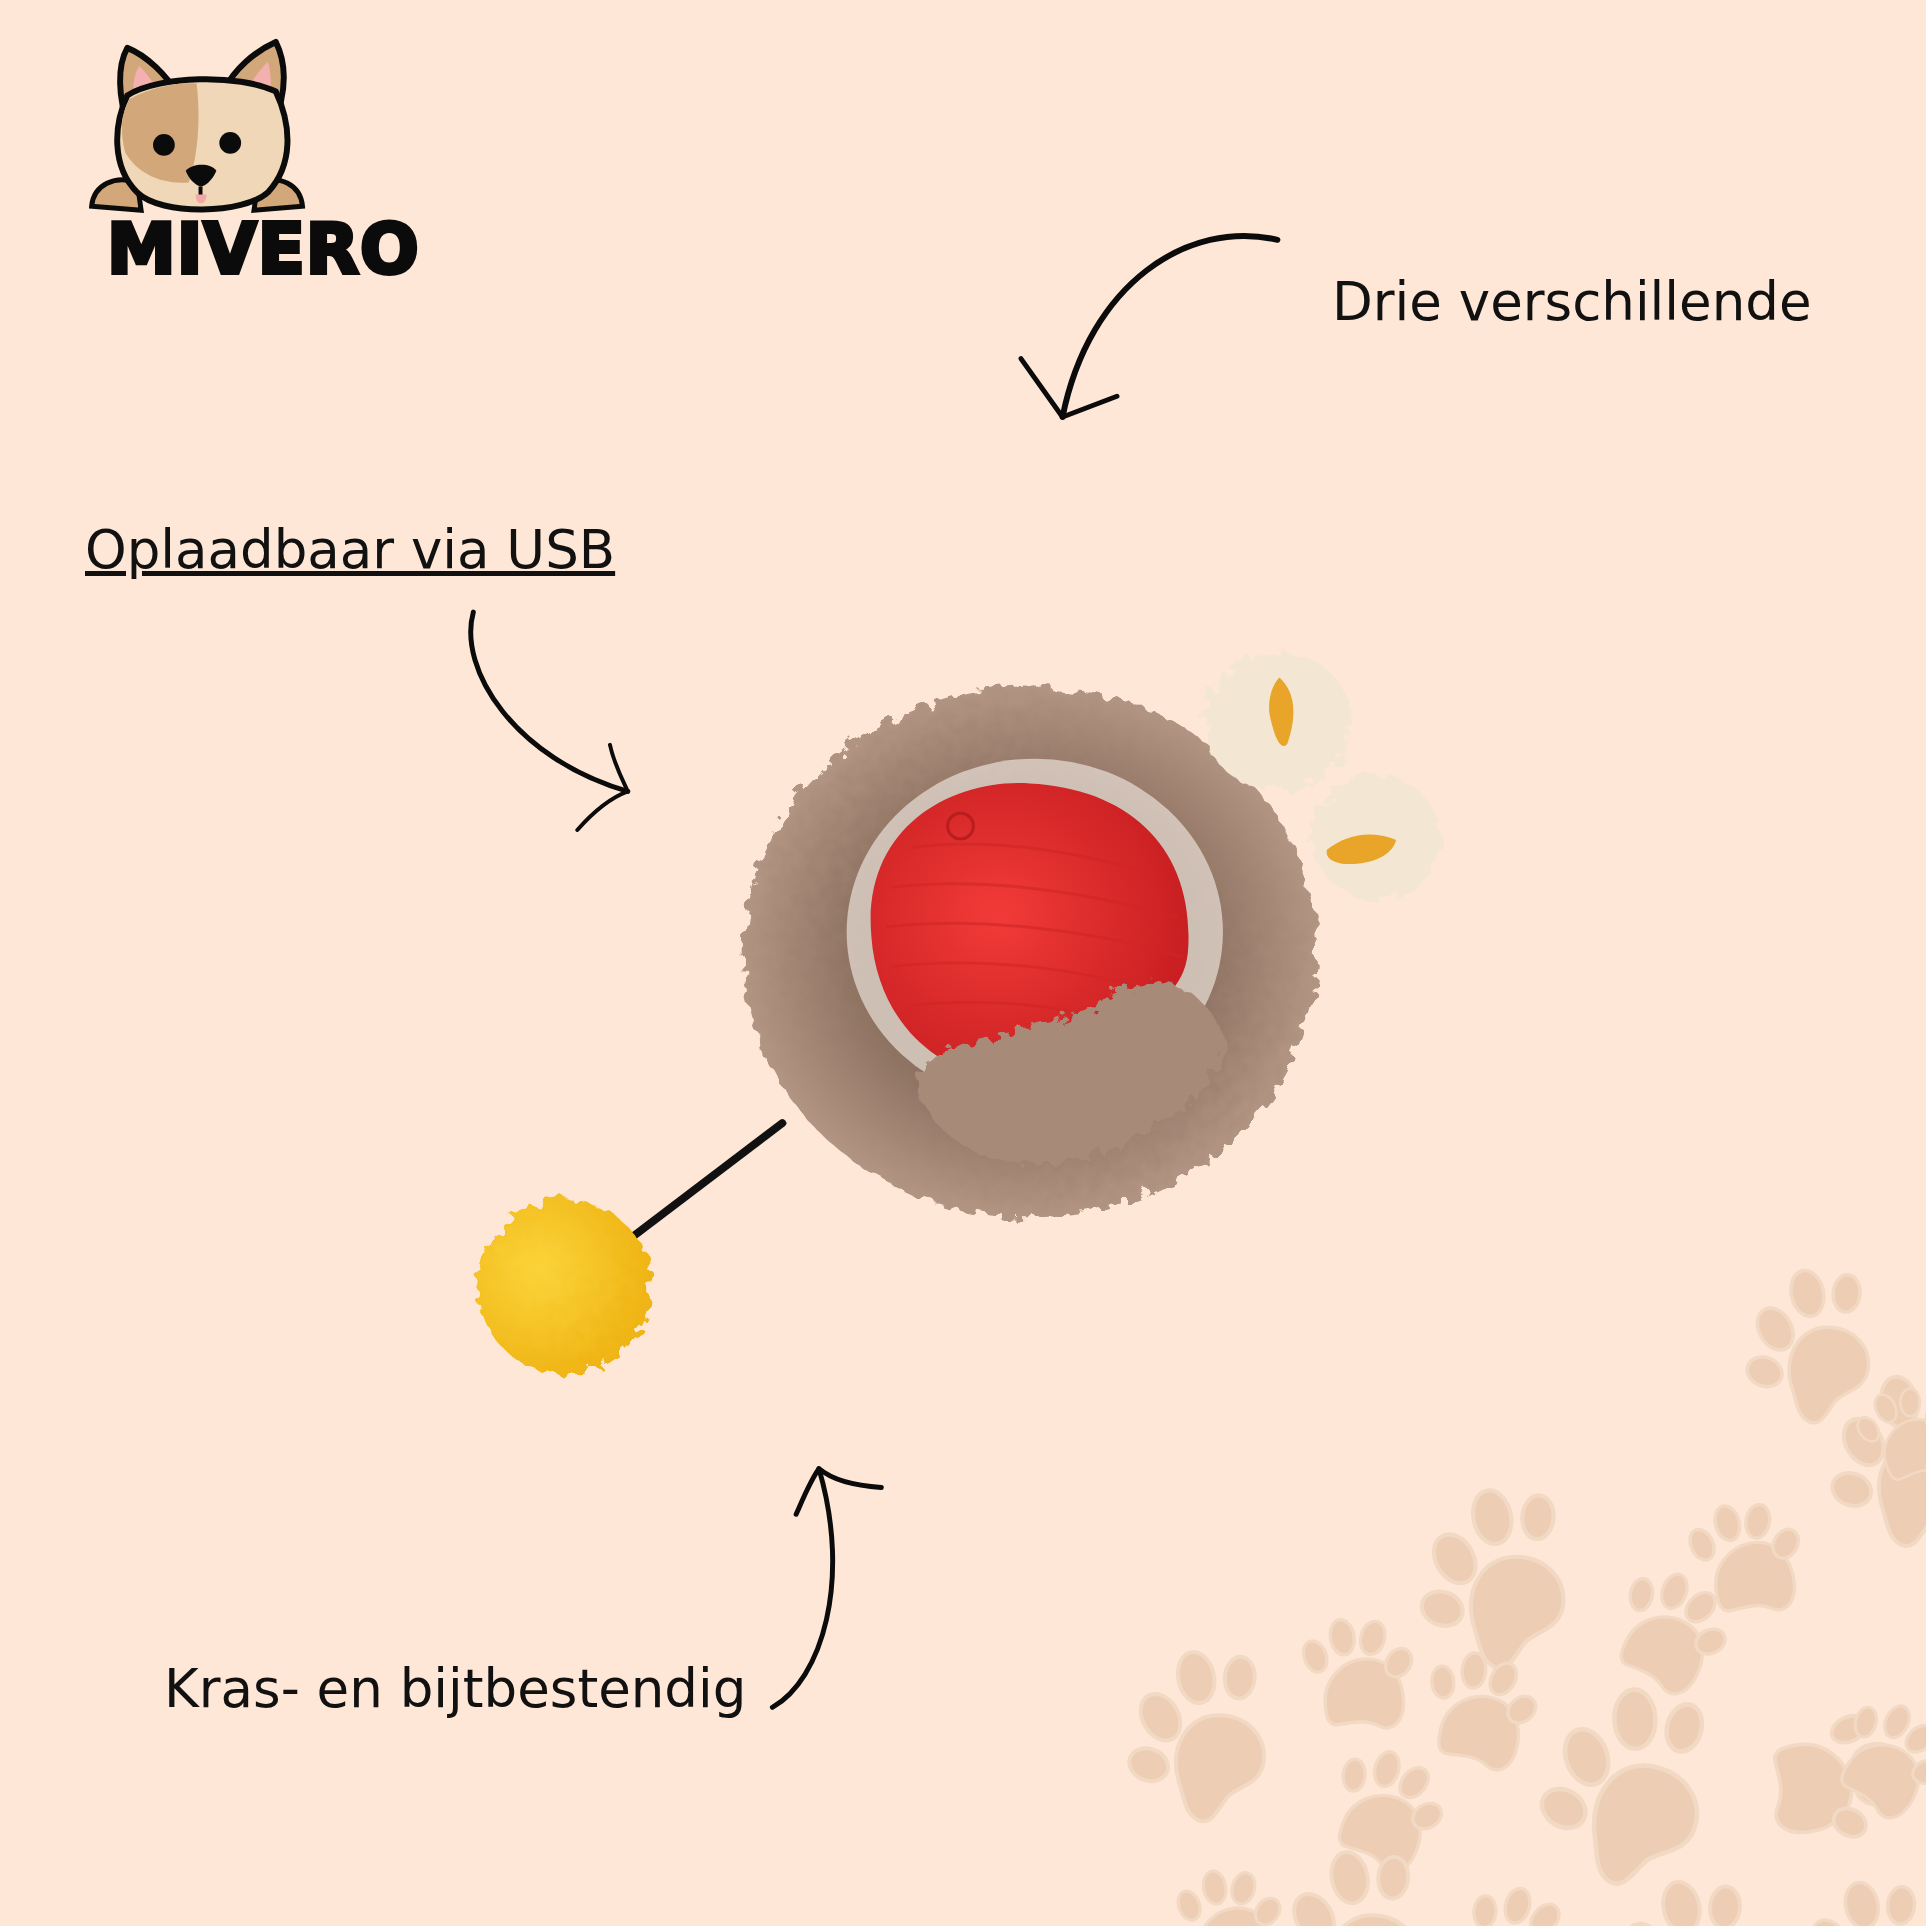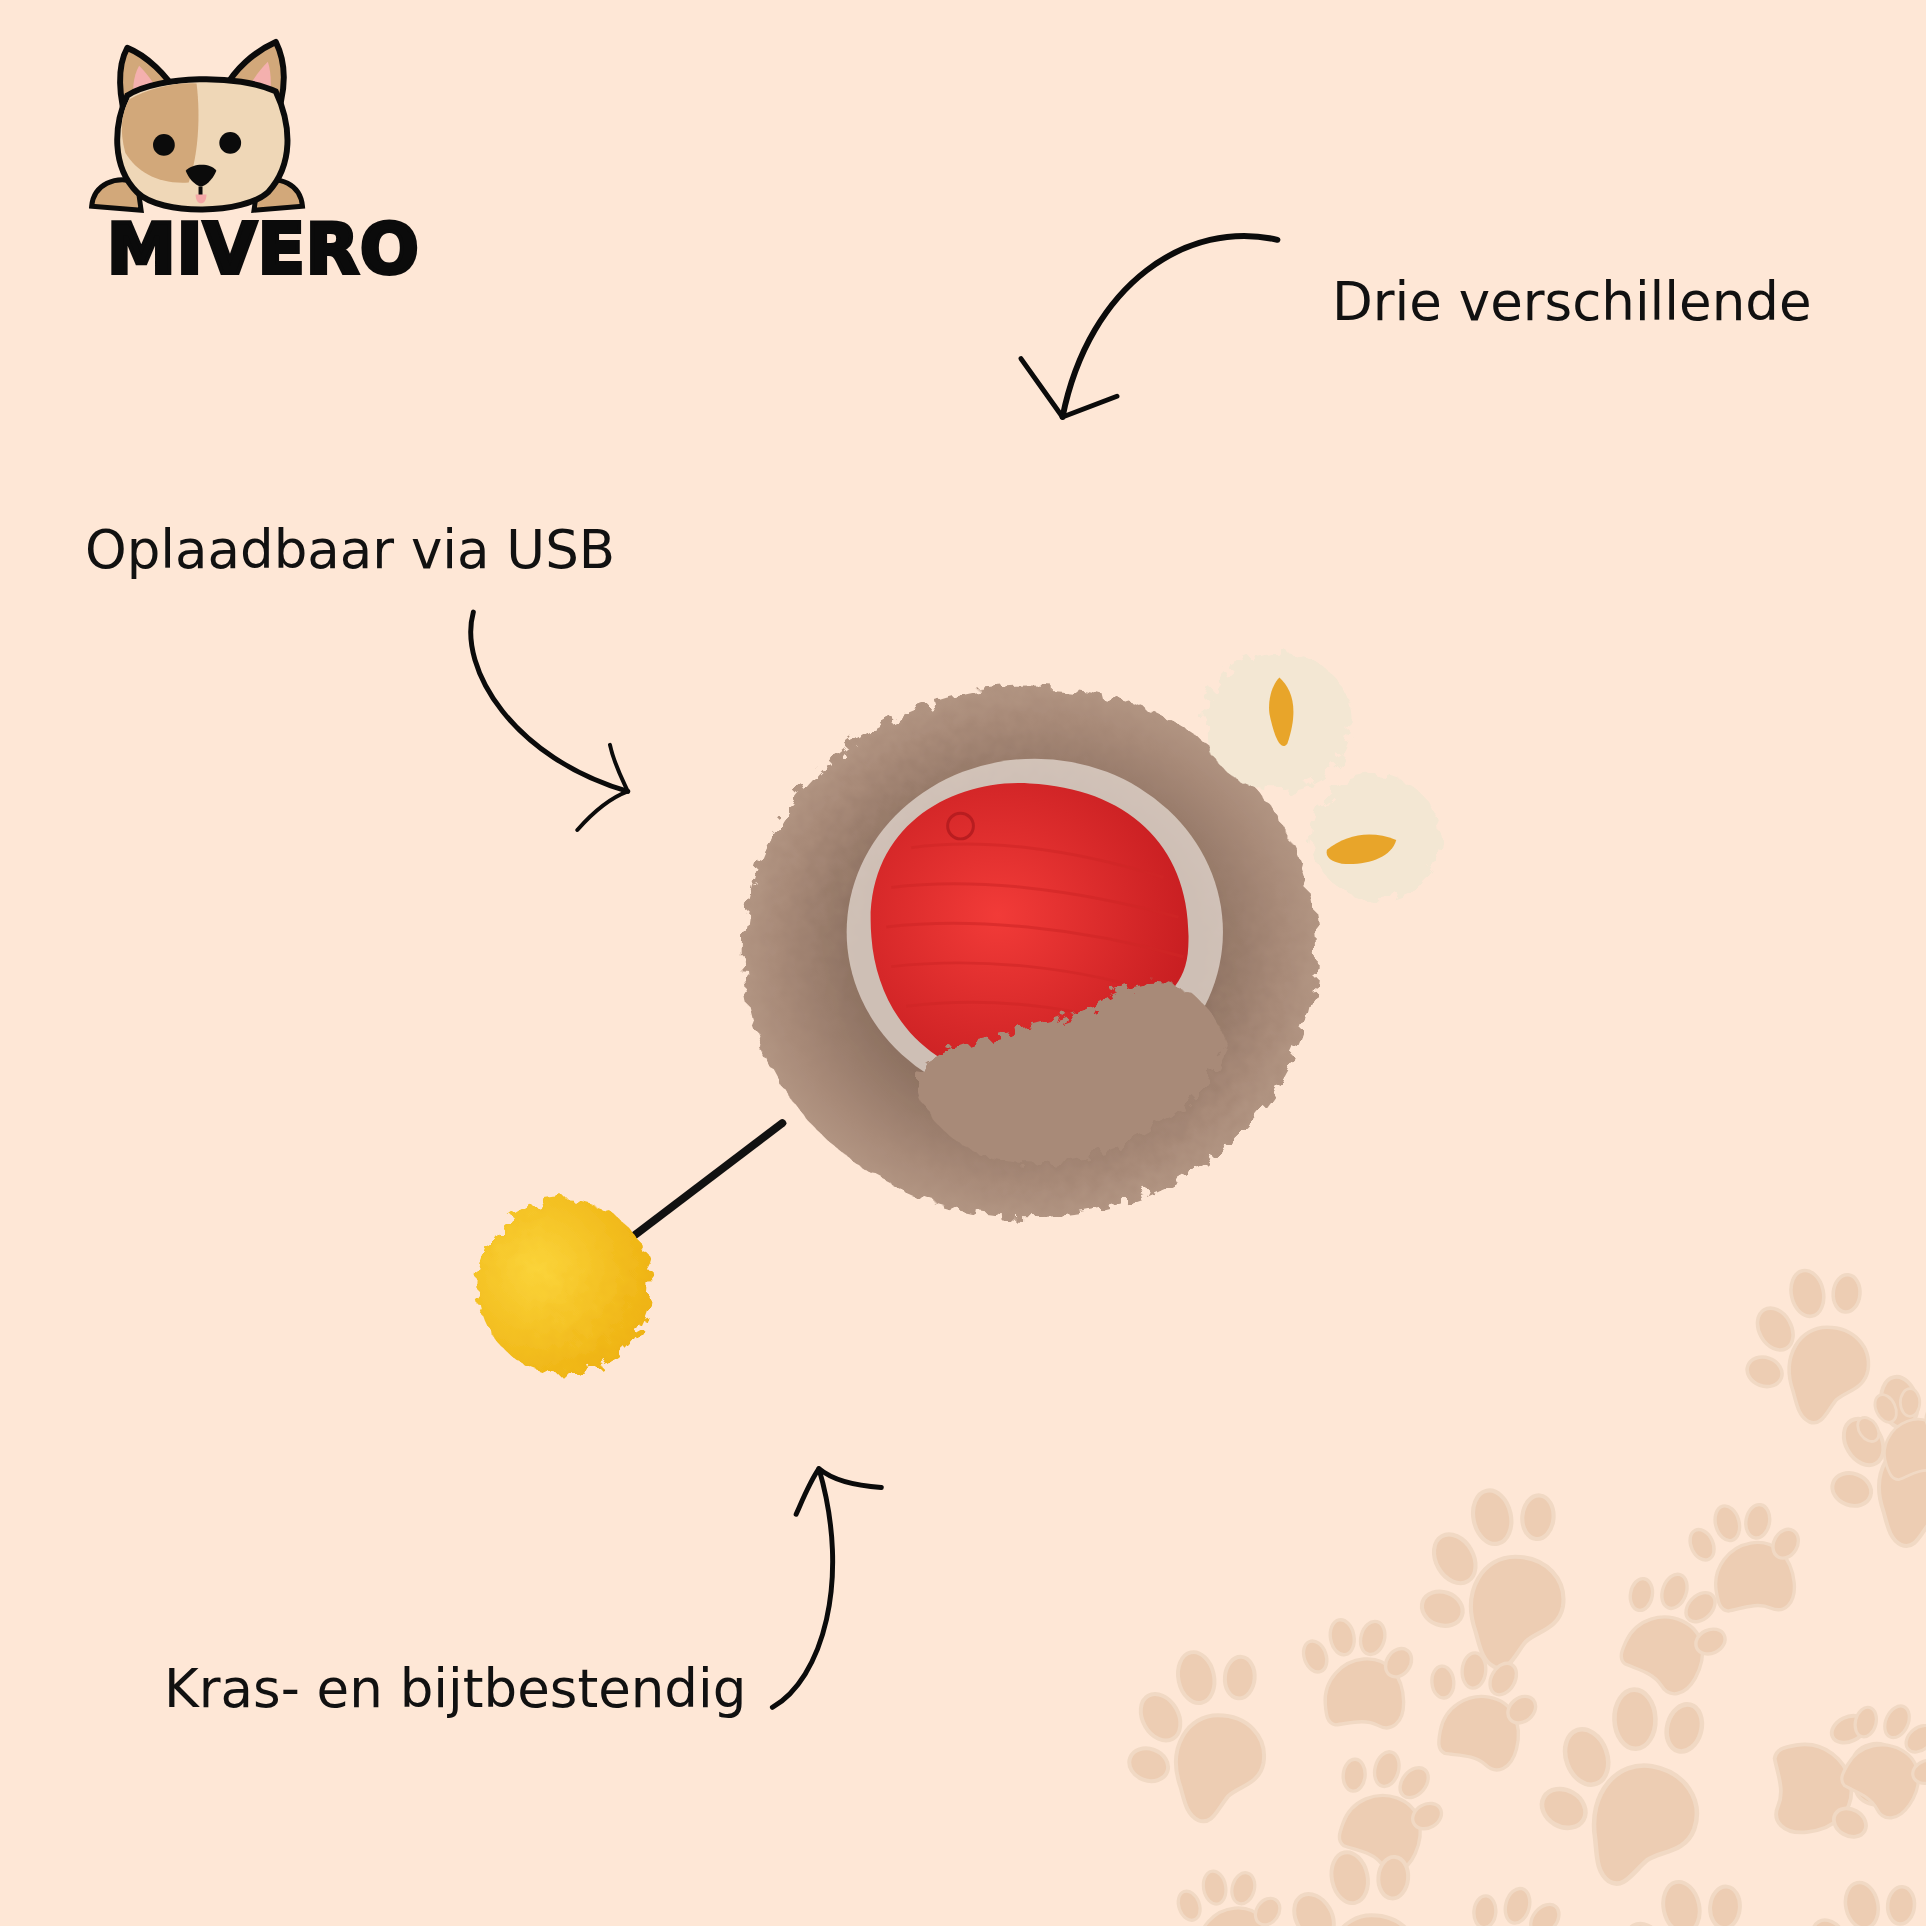--- a/index.html
+++ b/index.html
@@ -10,21 +10,21 @@
     position: relative;
   }
   .canvas { position: absolute; left: 0; top: 0; width: 1927px; height: 1903px; margin-top: 16px; }
   .layer { position: absolute; left: 0; top: 0; width: 1927px; height: 1927px; }
   .label {
     position: absolute; color: #111111; font-weight: 400;
     font-size: 53px; line-height: 79px; white-space: nowrap;
     letter-spacing: 0px;
   }
   .label-feature-top { left: 1332px; top: 246px; width: 475px; text-align: right; }
-  .label-feature-left { left: 85px; top: 494px; }
+  .label-feature-left { left: 85px; top: 494px; text-decoration: underline; }
   .label-feature-bottom { left: 164px; top: 1633px; }
   .logo { position: absolute; left: 50px; top: 20px; width: 307px; height: 238px; }
   .logo-word {
     position: absolute; left: 57px; top: 174px;
     font-family: "DejaVu Sans", sans-serif; font-weight: 900;
     font-size: 69px; line-height: 79px; color: #0b0b0b; letter-spacing: 1px;
     -webkit-text-stroke: 4px #0b0b0b;
   }
 </style>
 </head>

